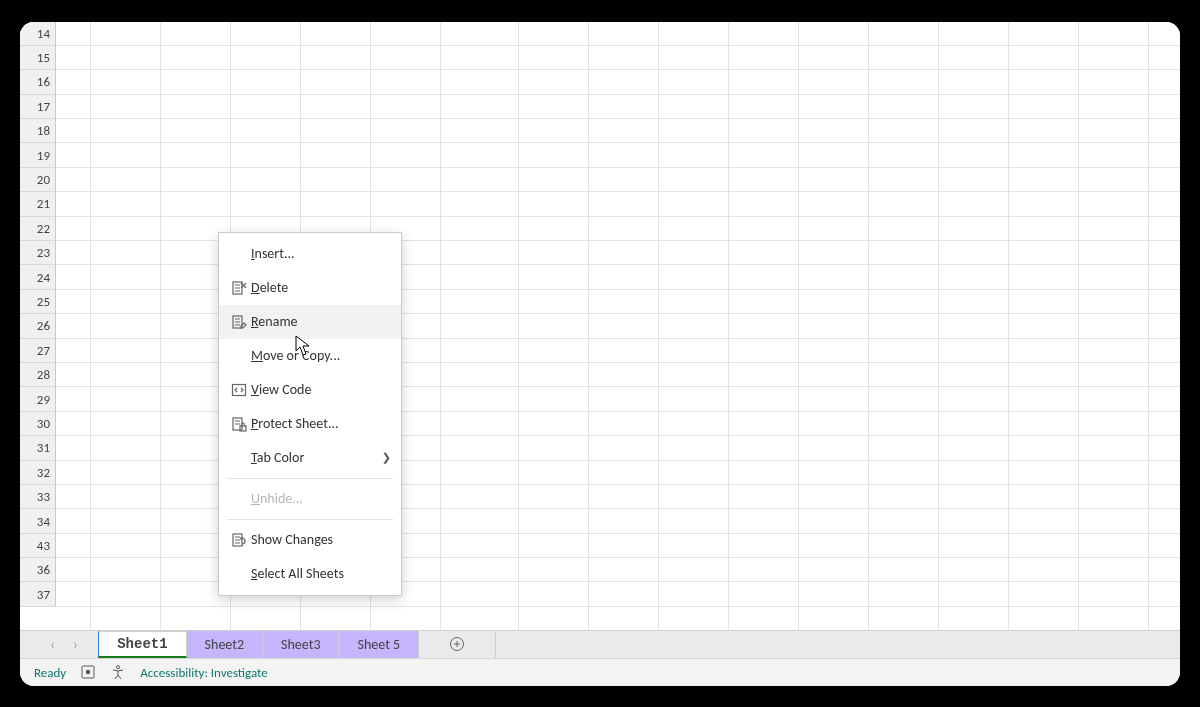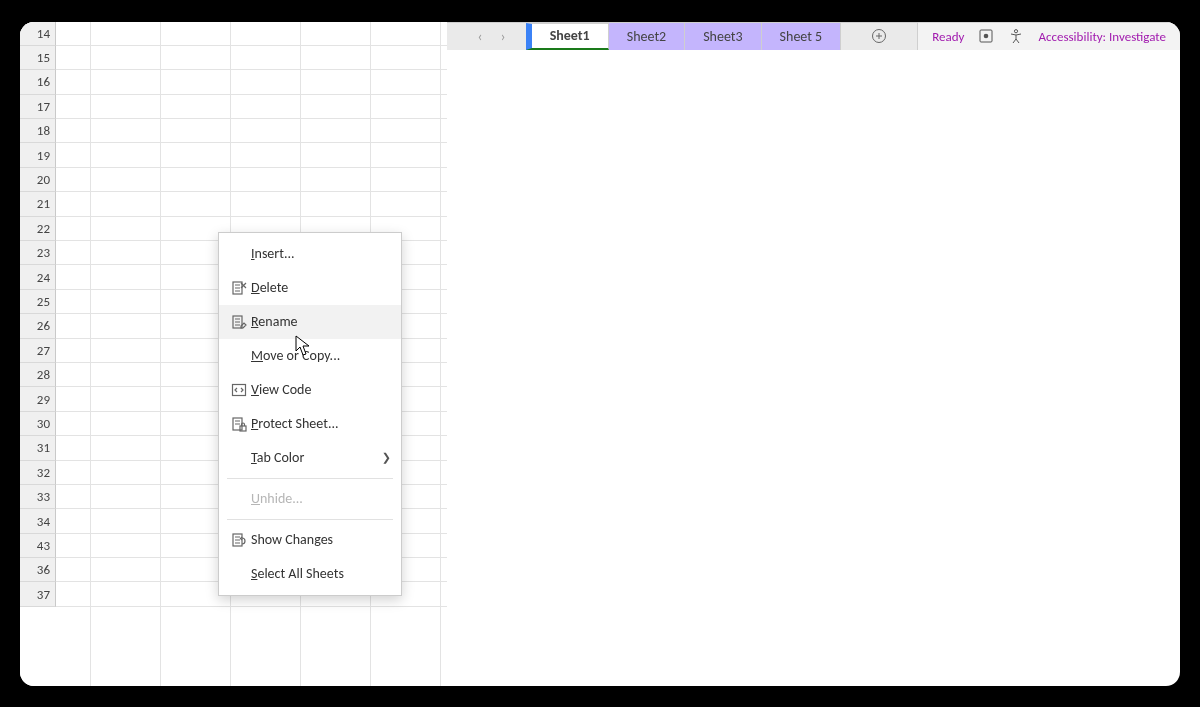--- a/index.html
+++ b/index.html
@@ -14,21 +14,21 @@
     justify-content: center;
   }
   .frame {
     width: 1160px;
     height: 664px;
     background: #fff;
     border-radius: 14px;
     overflow: hidden;
     position: relative;
     display: flex;
-    flex-direction: row;
+    flex-direction: column;
     box-shadow: 0 10px 40px rgba(0,0,0,.5);
   }
   .grid-area {
     flex: 1;
     position: relative;
     overflow: hidden;
     background: #fff;
   }
   .grid {
     position: absolute;
@@ -99,44 +99,45 @@
     font-size: 14px;
     color: #444;
     border-right: 1px solid #cfcfcf;
     cursor: pointer;
     background: #c4b5fd;
   }
   .sheet-tab.active {
     background: #fff;
     font-weight: 600;
     border-top: 1px solid #cfcfcf;
-    border-left: 6px solid #3b82f6;
+    border-left: 1px solid #3b82f6;
     border-bottom: 2px solid #1a7a1a;
     position: relative;
     top: 0;
+    font-family: Liberation Mono, monospace;
   }
   .add-sheet {
     padding: 0 30px;
     display: flex;
     align-items: center;
     color: #666;
     border-right: 1px solid #cfcfcf;
   }
   .add-sheet svg { width: 16px; height: 16px; }
   
   .status-bar {
     height: 28px;
     background: #f3f3f3;
     border-top: 1px solid #d6d6d6;
     display: flex;
     align-items: center;
     padding: 0 14px;
     gap: 14px;
     font-size: 13px;
-    color: #a21caf;
+    color: #0f766e;
   }
   .status-icon { display: inline-flex; align-items: center; }
   
   .context-menu {
     position: absolute;
     left: 198px;
     top: 210px;
     width: 184px;
     background: #fff;
     border: 1px solid #ccc;

